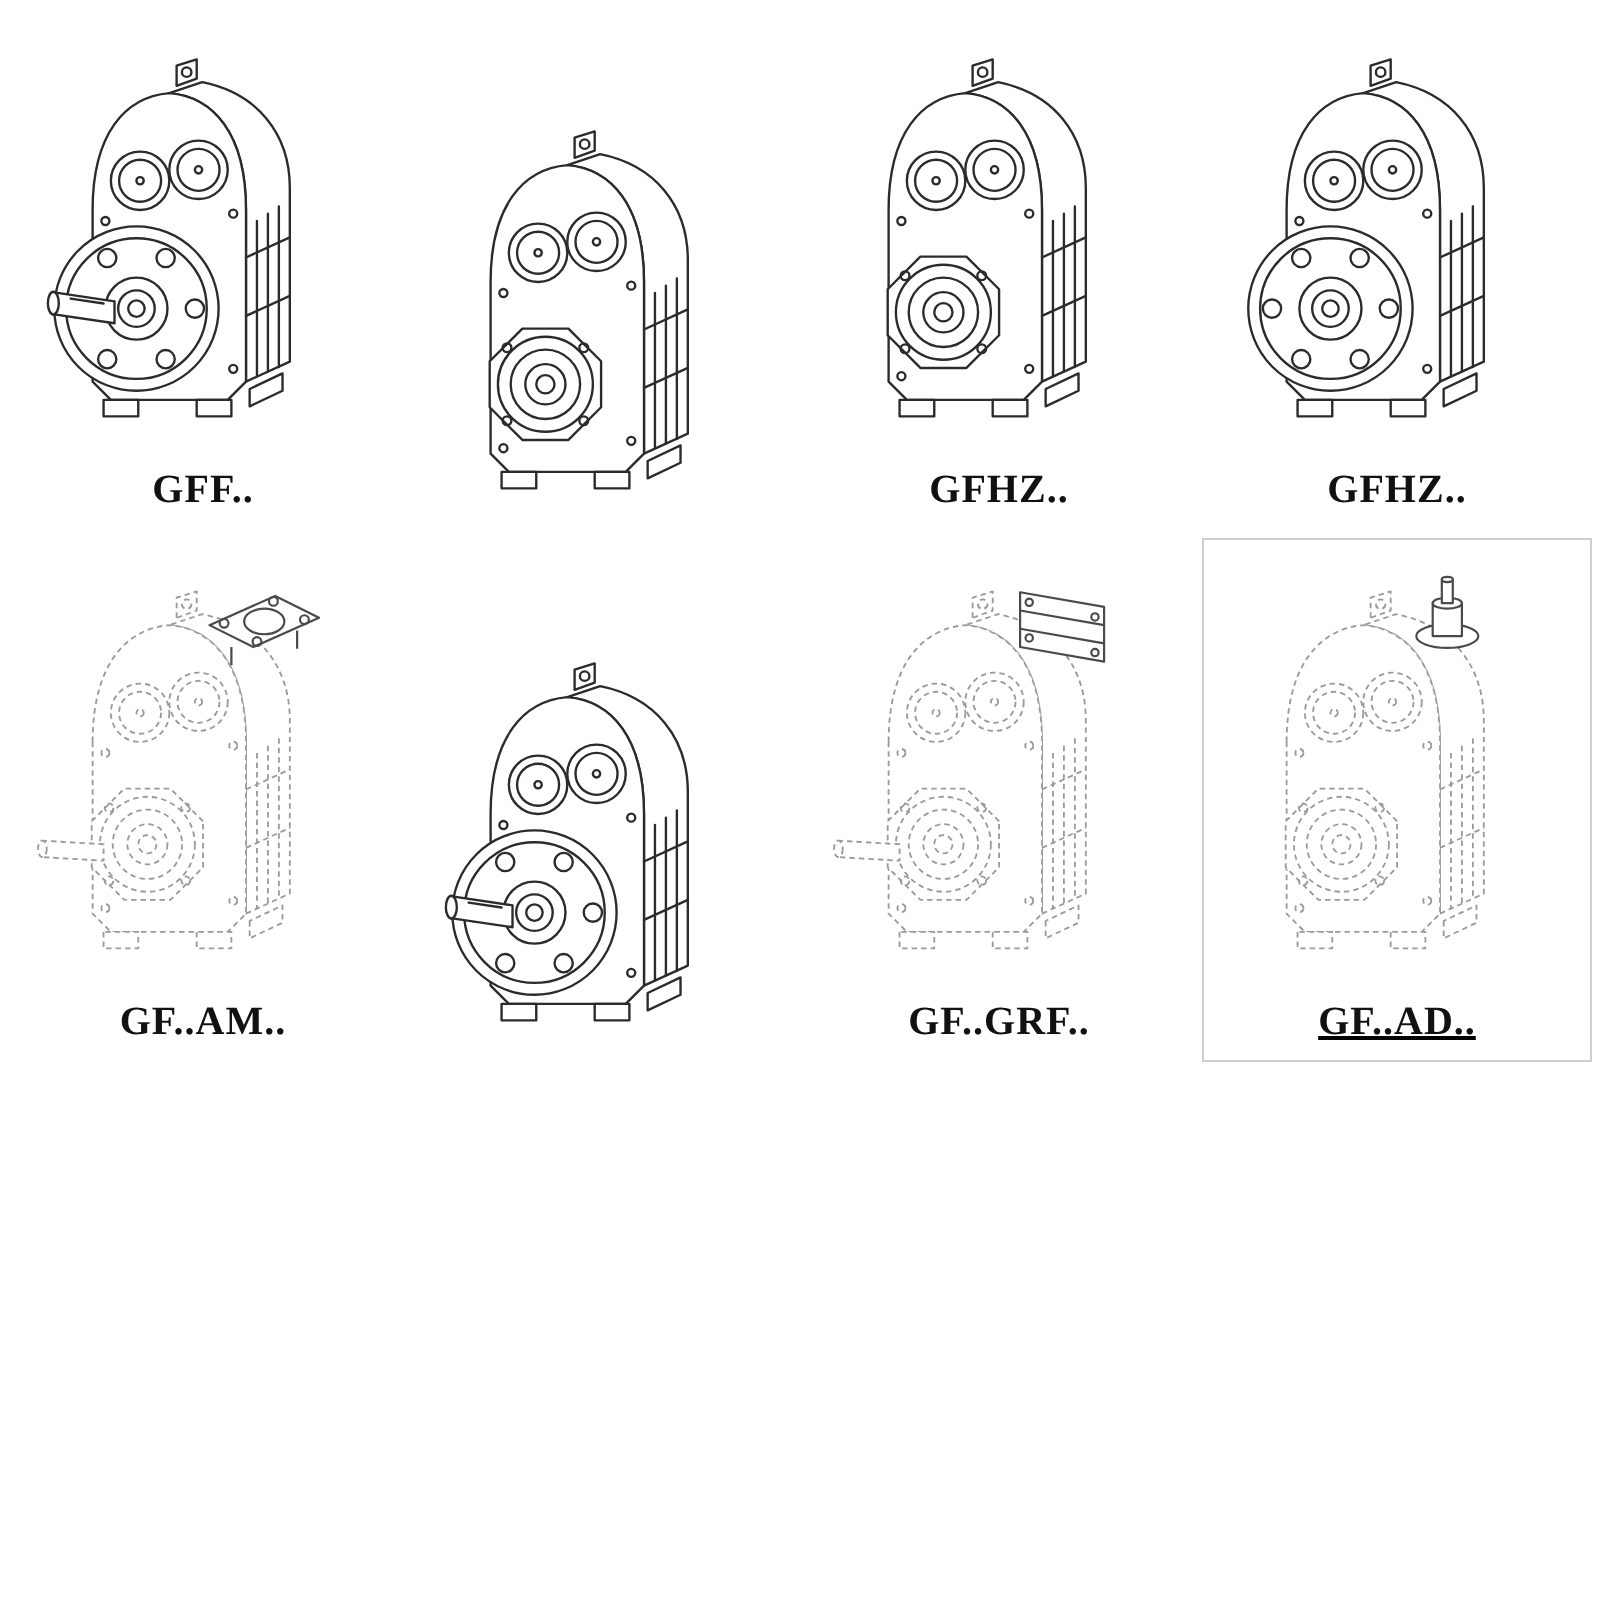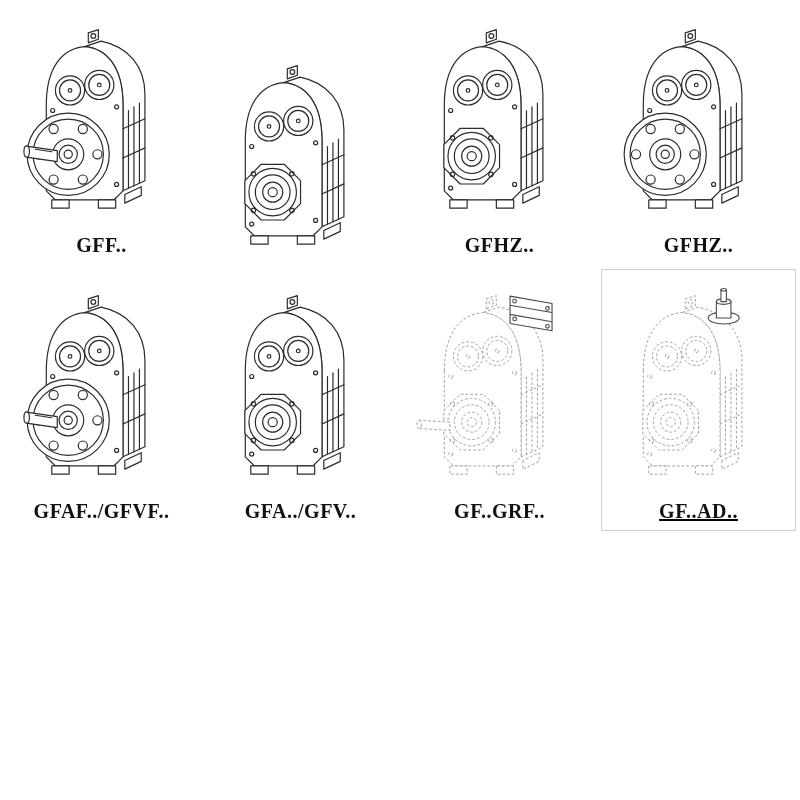--- a/index.html
+++ b/index.html
@@ -186,44 +186,45 @@
         <use href="#p-body"></use>
           <use href="#p-topcircles"></use>
           <use href="#p-flange"></use>
       </svg>
     </div>
     <figcaption class="cap">GFHZ..</figcaption>
   </figure>
 
 
 
+  <figure class="cell">
+    <div class="art">
+      <svg class="dash" viewBox="0 0 190 230">
+        <use href="#p-body"></use>
+          <use href="#p-topcircles"></use>
+          <use href="#p-boss"></use>
+          <use href="#p-inshaft"></use>
+        <use class="att" href="#p-topflange"></use>
+      </svg>
+    </div>
+    <figcaption class="cap">GF..AM..</figcaption>
+  </figure>
 
 
   <figure class="cell">
     <div class="art">
       <svg class="solid" viewBox="0 0 190 230">
         <use href="#p-body"></use>
           <use href="#p-topcircles"></use>
           <use href="#p-flange"></use>
           <use href="#p-shaft"></use>
       </svg>
     </div>
-    <figcaption class="cap">GFAF../GFVF..</figcaption>
-  </figure>
-
-  <figure class="cell">
-    <div class="art">
-      <svg class="solid" viewBox="0 0 190 230">
-        <use href="#p-body"></use>
-          <use href="#p-topcircles"></use>
-          <use href="#p-boss"></use>
-      </svg>
-    </div>
-    <figcaption class="cap">GFA../GFV..</figcaption>
-  </figure>
+  </figure>
+
 
   <figure class="cell">
     <div class="art">
       <svg class="dash" viewBox="0 0 190 230">
         <use href="#p-body"></use>
           <use href="#p-topcircles"></use>
           <use href="#p-boss"></use>
           <use href="#p-inshaft"></use>
         <use class="att" href="#p-adapter"></use>
       </svg>

